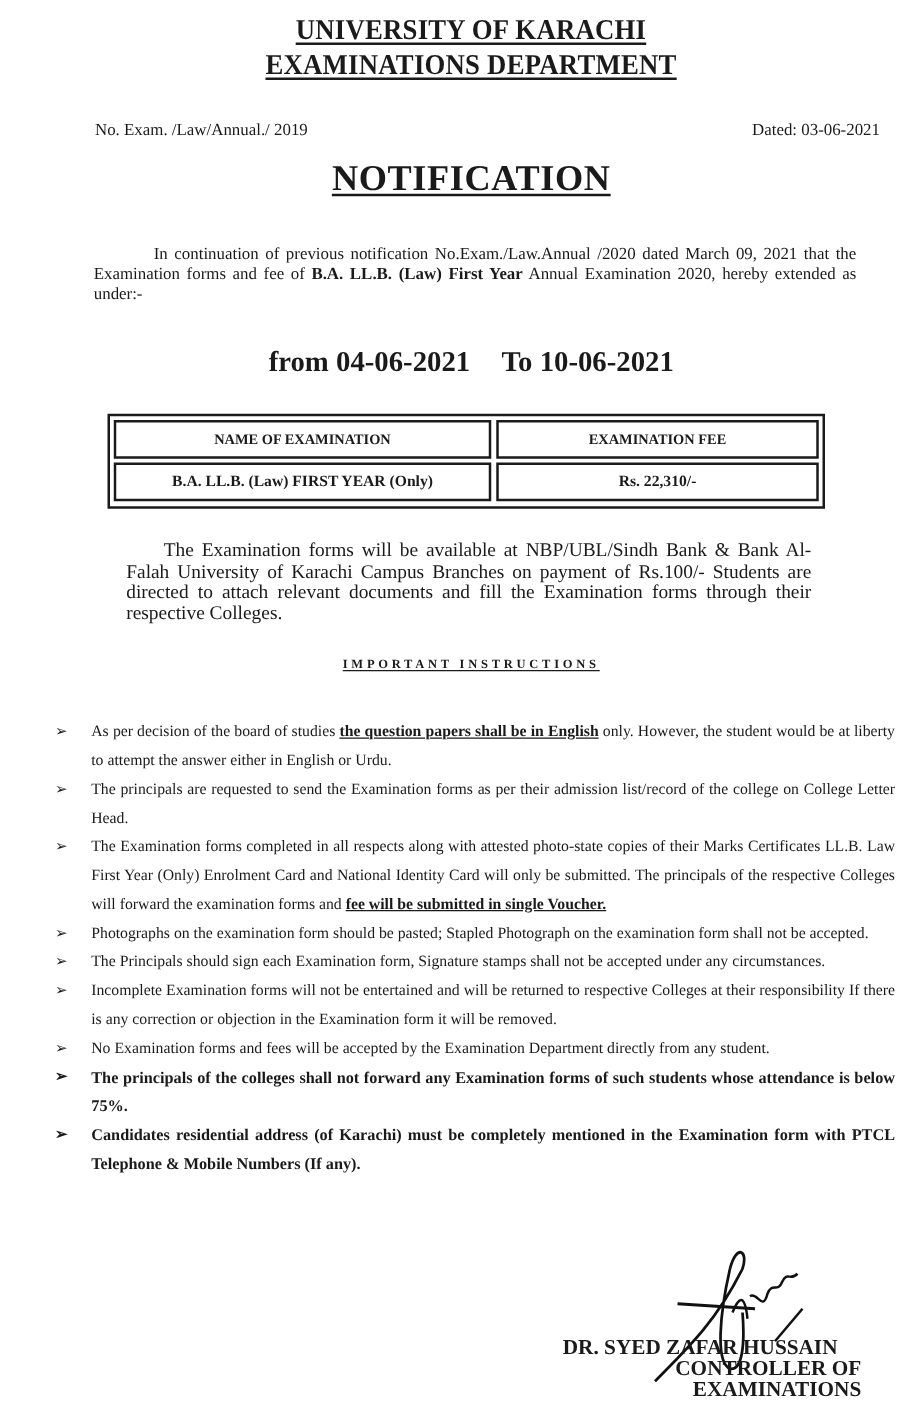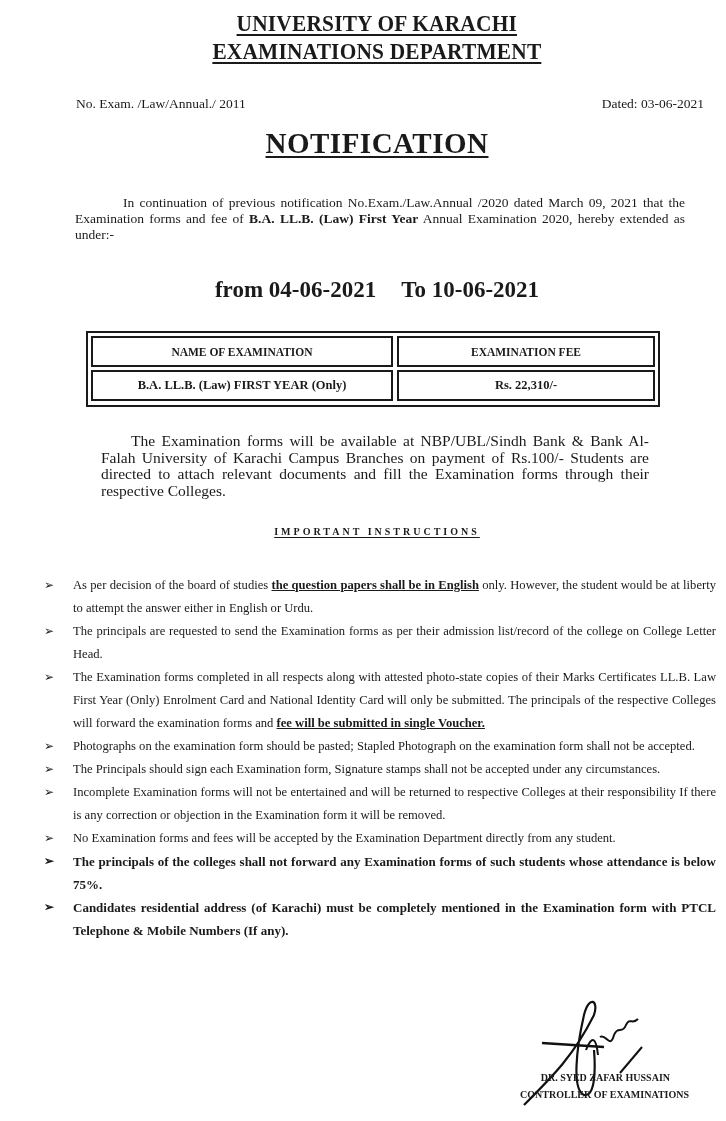--- a/index.html
+++ b/index.html
@@ -69,37 +69,37 @@
 
   .instructions { position: absolute; top: 574px; left: 30px; width: 672px; margin: 0; padding: 0; list-style: none; }
   .instructions li { position: relative; padding-left: 29px; font-size: 12.6px; line-height: 23px; text-align: justify; margin-bottom: 0; }
   .instructions li .bullet { position: absolute; left: 0; top: 0; font-size: 12px; }
   .instructions li.bold { font-weight: bold; font-size: 13px; }
   .instructions .em { font-weight: bold; text-decoration: underline; }
 
   .signature { position: absolute; left: 500px; top: 995px; width: 150px; height: 120px; }
   .sign-name {
     position: absolute; top: 1069px; left: 425px; width: 250px; text-align: right;
-    font-size: 10px; font-weight: bold; line-height: 17px;
+    font-size: 17px; font-weight: bold; line-height: 17px;
   }
   .sign-name .n1 { display: block; padding-right: 19px; }
   .sign-name .n2 { display: block; }
 </style>
 </head>
 <body>
 
 <div class="page">
 
   <div class="header">
     <span class="row"><span class="line">UNIVERSITY OF KARACHI</span></span>
     <span class="row"><span class="line">EXAMINATIONS DEPARTMENT</span></span>
   </div>
 
   <div class="refline">
-    <span class="left">No. Exam. /Law/Annual./ 2011</span>
+    <span class="left">No. Exam. /Law/Annual./ 2019</span>
     <span class="right">Dated: 03-06-2021</span>
   </div>
 
   <div class="title">
     <span>NOTIFICATION</span>
   </div>
 
   <div class="intro">
     <span class="indent"></span><span>In continuation of previous notification No.Exam./Law.Annual /2020 dated March 09, 2021 that the Examination  forms and  fee of </span><b>B.A. LL.B. (Law)</b><span>  </span><b>First  Year</b><span>  Annual Examination 2020, hereby extended as under:-</span>
   </div>

